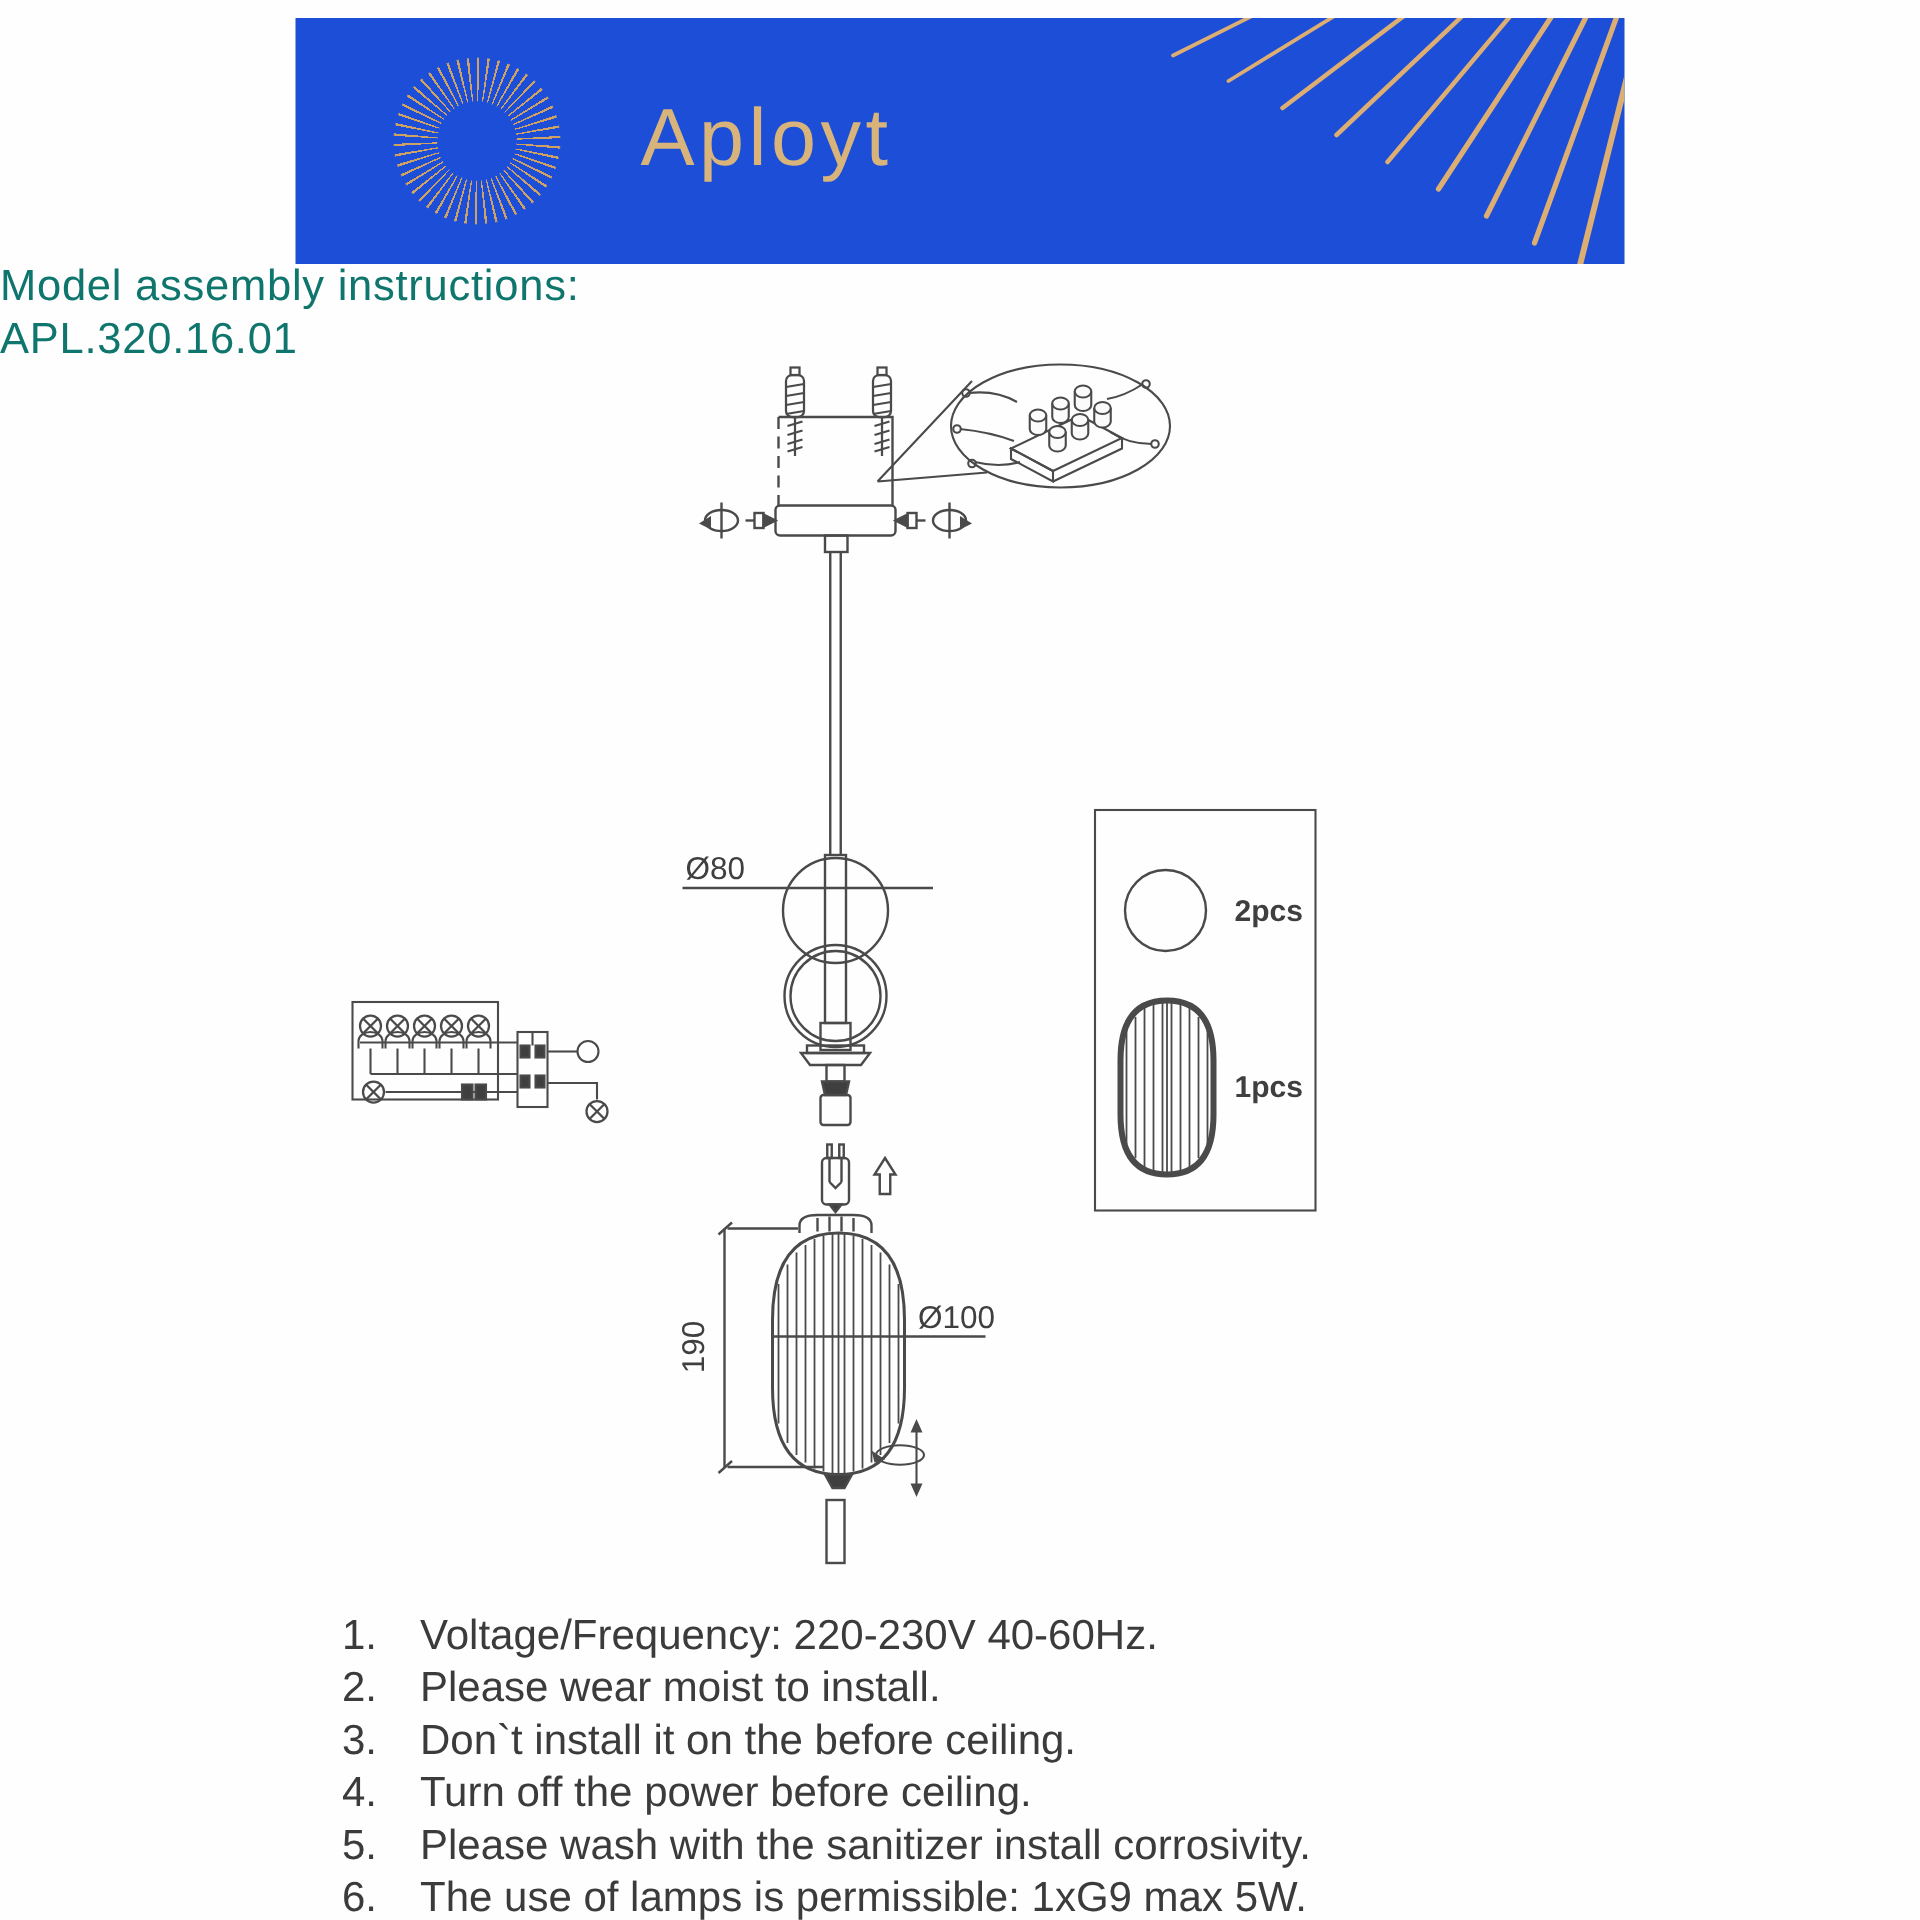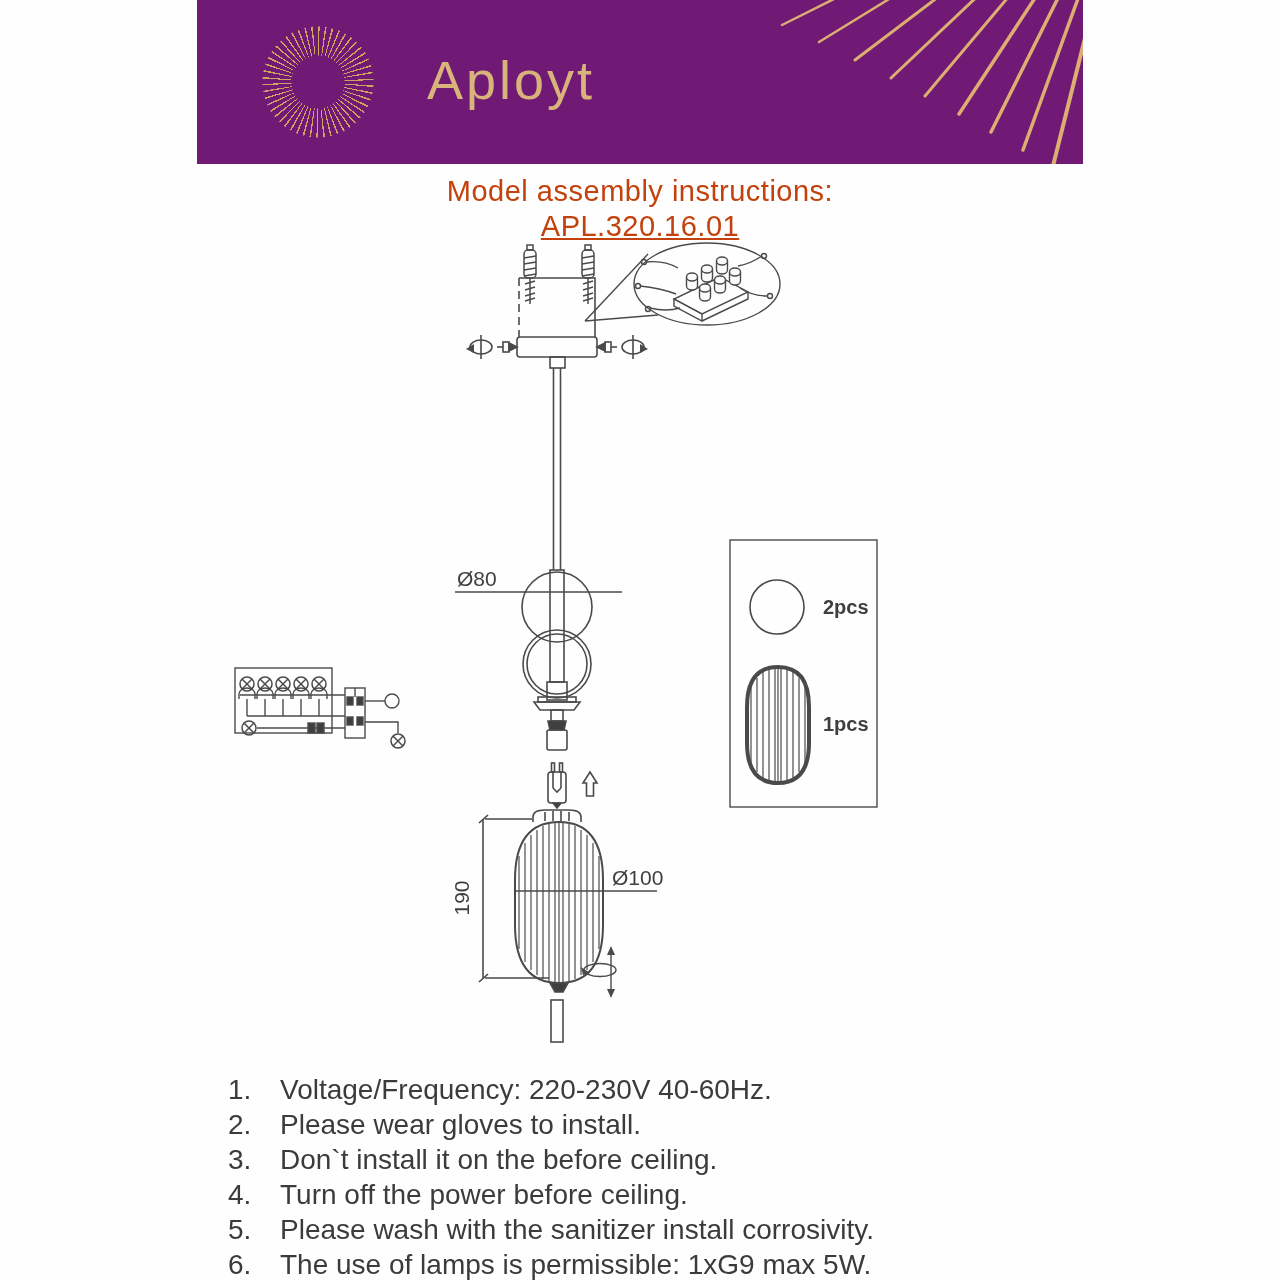--- a/index.html
+++ b/index.html
@@ -3,41 +3,41 @@
 <meta charset="utf-8">
 <style>
   html,body{margin:0;padding:0;background:#888;}
   .page{
     position:relative;width:1280px;height:1280px;background:#fefefe;
     overflow:hidden;font-family:"Liberation Sans",sans-serif;
     outline:1px solid #d8d8d8;margin:0 auto;
   }
   
   .banner{
-    position:absolute;left:197px;top:0;width:886px;height:164px;
-    background:#701a75;overflow:hidden;
+    position:absolute;left:197px;top:12px;width:886px;height:164px;
+    background:#1d4ed8;overflow:hidden;
   }
   .logo-burst{
     position:absolute;left:64px;top:25px;width:114px;height:114px;border-radius:50%;
     background:repeating-conic-gradient(#cfa261 0 1.7deg,transparent 1.7deg 7.2deg);
     -webkit-mask:radial-gradient(circle,transparent 0 26px,#000 27px 55px,transparent 56px);
             mask:radial-gradient(circle,transparent 0 26px,#000 27px 55px,transparent 56px);
   }
   .brand{
     position:absolute;left:230px;top:42px;font-size:54px;line-height:76px;
     color:#d8b47a;letter-spacing:3px;font-weight:400;
   }
   .fan{position:absolute;right:0;top:0;width:886px;height:164px;}
   
   .title{
-    position:absolute;left:0;top:174px;width:1280px;text-align:center;
-    color:#c2410c;
+    position:absolute;left:0;top:174px;width:1280px;text-align:left;
+    color:#0f766e;
   }
   .title .l1{font-size:29px;line-height:34px;letter-spacing:.5px;}
-  .title .l2{font-size:29px;line-height:36px;letter-spacing:.5px;text-decoration:underline;}
+  .title .l2{font-size:29px;line-height:36px;letter-spacing:.5px;}
   
   .diagram{position:absolute;left:0;top:0;width:1280px;height:1280px;}
   .diagram text{font-family:"Liberation Sans",sans-serif;fill:#3f3f3f;}
   .dim{font-size:21px;}
   .qty{font-size:20px;font-weight:bold;fill:#474747;}
   
   .instructions{
     position:absolute;left:228px;top:1072px;width:1000px;color:#3b3b3b;
     font-size:28px;
   }
@@ -302,21 +302,21 @@
     <text class="qty" x="823" y="731">1pcs</text>
   </svg>
 
   <div class="instructions">
     <div class="row">
       <span class="num">1.</span>
       <span class="txt">Voltage/Frequency: 220-230V 40-60Hz.</span>
     </div>
     <div class="row">
       <span class="num">2.</span>
-      <span class="txt">Please wear gloves to install.</span>
+      <span class="txt">Please wear moist to install.</span>
     </div>
     <div class="row">
       <span class="num">3.</span>
       <span class="txt">Don`t install it on the before ceiling.</span>
     </div>
     <div class="row">
       <span class="num">4.</span>
       <span class="txt">Turn off the power before ceiling.</span>
     </div>
     <div class="row">

